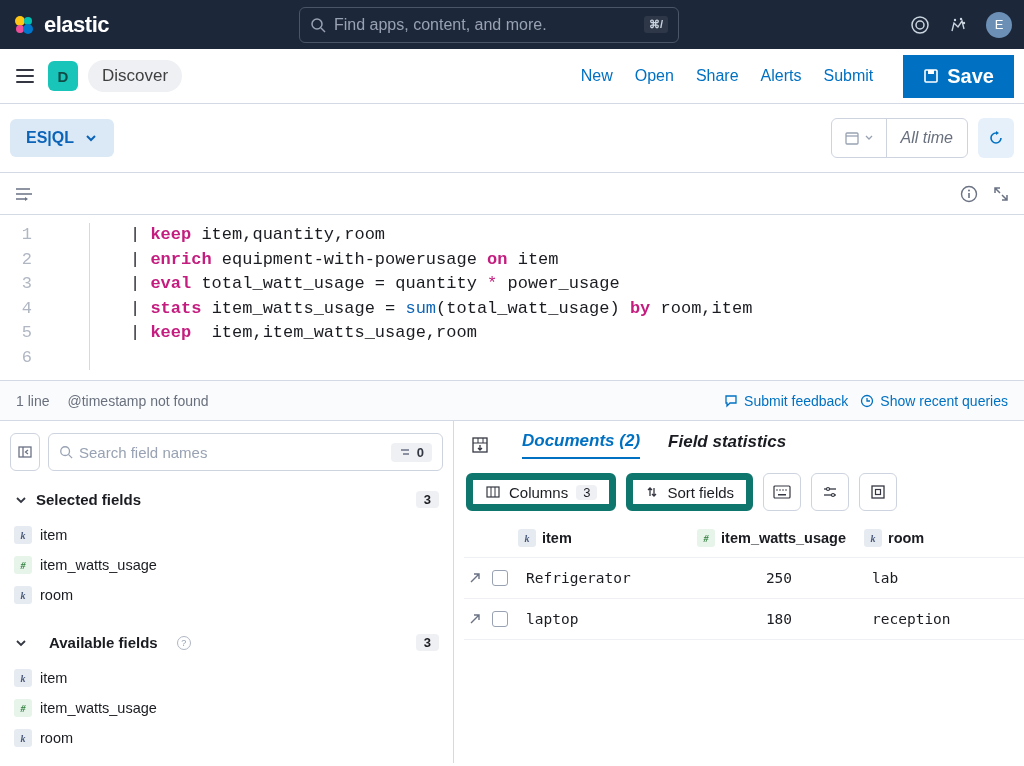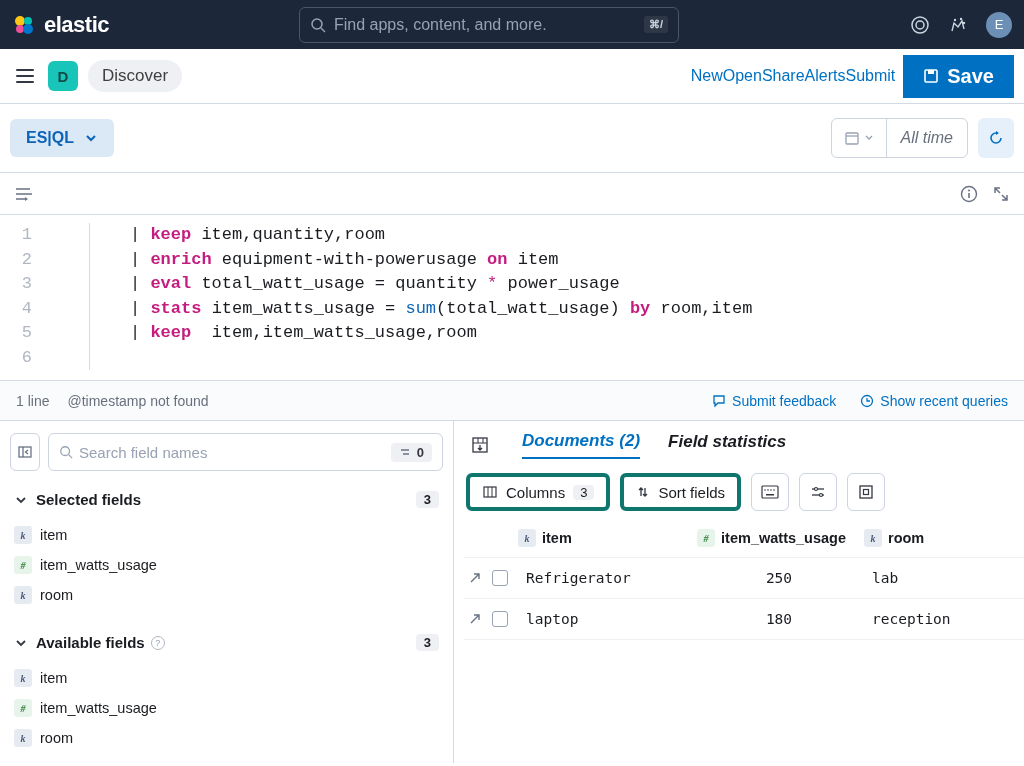--- a/index.html
+++ b/index.html
@@ -14,21 +14,21 @@
   .shortcut-badge { background:#2d3748; color:#cbd5e0; font-size:11px; padding:2px 5px; border-radius:3px; font-weight:600; }
   .top-right-icons { margin-left:auto; display:flex; align-items:center; gap:18px; }
   .tr-icon { width:20px; height:20px; color:#cbd5e0; cursor:pointer; }
   .avatar-badge { width:26px; height:26px; border-radius:50%; background:#6b8fb5; color:#fff; display:flex; align-items:center; justify-content:center; font-size:13px; font-weight:500; }
 
   .secondbar { height:55px; border-bottom:1px solid #d3dae6; display:flex; align-items:center; padding:0 10px; }
   .hamburger { width:18px; height:14px; cursor:pointer; margin-right:14px; margin-left:6px; }
   .hl { height:2px; background:#343741; border-radius:1px; margin-bottom:4px; }
   .d-badge { width:30px; height:30px; border-radius:6px; background:#19c5b9; color:#0f4c47; display:flex; align-items:center; justify-content:center; font-weight:700; font-size:15px; margin-right:10px; }
   .breadcrumb-pill { padding:6px 14px; background:#eef0f4; border-radius:16px; color:#404040; font-size:17px; }
-  .sb-actions { margin-left:auto; display:flex; align-items:center; }
+  .sb-actions { margin-left:auto; display:flex; align-items:center; gap:22px; }
   .sb-link { color:#0071c2; font-size:16px; font-weight:500; cursor:pointer; }
   .save-btn { background:#0071c2; color:#fff; padding:10px 20px; font-size:20px; font-weight:600; display:flex; align-items:center; gap:8px; cursor:pointer; border:none; margin-left:8px; }
 
   .querybar { padding:14px 10px; border-bottom:1px solid #d3dae6; display:flex; align-items:center; }
   .esql-badge { background:#dbe9f7; color:#0b64b7; padding:10px 16px; border-radius:6px; font-weight:700; font-size:16px; display:flex; align-items:center; gap:10px; cursor:pointer; }
   .qb-right { margin-left:auto; display:flex; align-items:center; gap:10px; }
   .date-picker { border:1px solid #cdd3df; border-radius:6px; height:40px; display:flex; align-items:center;font-style:italic; }
   .dp-cal { padding:0 12px; border-right:1px solid #cdd3df; height:100%; display:flex; align-items:center; color:#98a2b3; gap:4px; }
   .dp-txt { padding:0 14px; color:#69707d; font-size:16px; }
   .refresh-box { width:36px; height:40px; background:#e6f0fa; border-radius:6px; display:flex; align-items:center; justify-content:center; color:#0071c2; cursor:pointer; }
@@ -42,21 +42,21 @@
   .code-line { white-space:pre; }
   .c-keyword { color:#c41d7f; font-weight:600; }
   .c-on { color:#c41d7f; font-weight:600; }
   .c-by { color:#c41d7f; font-weight:600; }
   .c-from { color:#0b64b7; font-weight:600; }
   .c-func { color:#0b64b7; }
   .c-op { color:#c41d7f; }
 
   .status-bar { height:40px; border-bottom:1px solid #d3dae6; background:#fafbfd; display:flex; align-items:center; padding:0 16px; font-size:14px; }
   .muted { color:#69707d; }
-  .st-right { margin-left:auto; display:flex; gap:24px; }
+  .st-right { margin-left:auto; display:flex; gap:12px; }
   .st-link { color:#0071c2; display:flex; align-items:center; gap:6px; cursor:pointer; }
 
   .main-split { display:flex; height:calc(766px - 49px - 55px - 68px - 42px - 170px - 40px); }
   .left-panel { width:454px; border-right:1px solid #d3dae6; padding:12px 10px; overflow:hidden; }
   .right-panel { flex:1; padding:10px 0 0 10px; }
 
   .lp-top { display:flex; gap:8px; align-items:center; margin-bottom:14px; }
   .collapse-box { width:30px; height:38px; border:1px solid #cdd3df; border-radius:6px; display:flex; align-items:center; justify-content:center; color:#6a7284; cursor:pointer; }
   .field-search { flex:1; height:38px; border:1px solid #cdd3df; border-radius:6px; display:flex; align-items:center; padding:0 10px; }
   .field-search .sicon { color:#98a2b3; margin-right:6px; }
@@ -76,21 +76,21 @@
   .tb-n { background:#e6f4ea; color:#2f7d3b; }
   .field-text { font-size:14.5px; }
 
   .rp-header { display:flex; align-items:center; gap:28px; padding:0 6px 10px 2px; }
   .dl-icon-box { width:28px; height:28px; display:flex; align-items:center; justify-content:center; cursor:pointer; color:#343741; }
   .rp-tab { font-size:17px; font-weight:700; cursor:pointer; padding-bottom:6px;font-style:italic; }
   .rp-tab.active { color:#0071c2; border-bottom:2px solid #0071c2; }
   .rp-tab.inactive { color:#1a1c21; }
 
   .rp-toolbar { display:flex; gap:10px; padding:4px 6px 12px 2px; }
-  .tool-btn { border:4px solid #0f766e; border-radius:6px; height:38px; padding:8px 12px; display:flex; align-items:center; gap:8px; font-size:15px; cursor:pointer; background:#fff; }
+  .tool-btn { border:7px solid #0f766e; border-radius:6px; height:38px; padding:8px 12px; display:flex; align-items:center; gap:8px; font-size:15px; cursor:pointer; background:#fff; }
   .tool-badge { background:#eef0f4; border-radius:4px; padding:0 7px; font-size:13px; }
   .tool-icon-box { border:1px solid #cdd3df; border-radius:6px; width:38px; height:38px; display:flex; align-items:center; justify-content:center; cursor:pointer; color:#343741; }
 
   .data-header { display:flex; padding:6px 4px 10px 54px; border-bottom:1px solid #eef0f4; }
   .dh-col { display:flex; align-items:center; gap:6px; font-weight:700; font-size:14.5px; }
   .dh-item { width:178px; }
   .dh-watts { width:150px; justify-content:flex-end; }
   .dh-room { margin-left:18px; }
 
   .data-row { display:flex; align-items:center; padding:12px 4px; border-bottom:1px solid #eef0f4; font-family:"SFMono-Regular",Consolas,Menlo,monospace; font-size:14.5px; }
@@ -288,21 +288,21 @@
       </div>
     <div class="field-row">
         <span class="type-badge tb-n">#</span>
         <span class="field-text">item_watts_usage</span>
       </div>
     <div class="field-row">
         <span class="type-badge tb-k">k</span>
         <span class="field-text">room</span>
       </div>
 
-    <div class="fg-header" style="margin-top:18px;">
+    <div class="fg-header" style="margin-top:18px;gap:13px;">
       <svg class="chev" width="14" height="14" viewBox="0 0 14 14">
           <path d="M3 5 L7 9 L11 5" stroke="#343741" stroke-width="1.8" fill="none"></path>
         </svg>
       <span class="fg-title">Available fields</span>
       <span class="help-q">?</span>
       <span class="fg-count">3</span>
     </div>
     <div class="field-row">
         <span class="type-badge tb-k">k</span>
         <span class="field-text">item</span>

